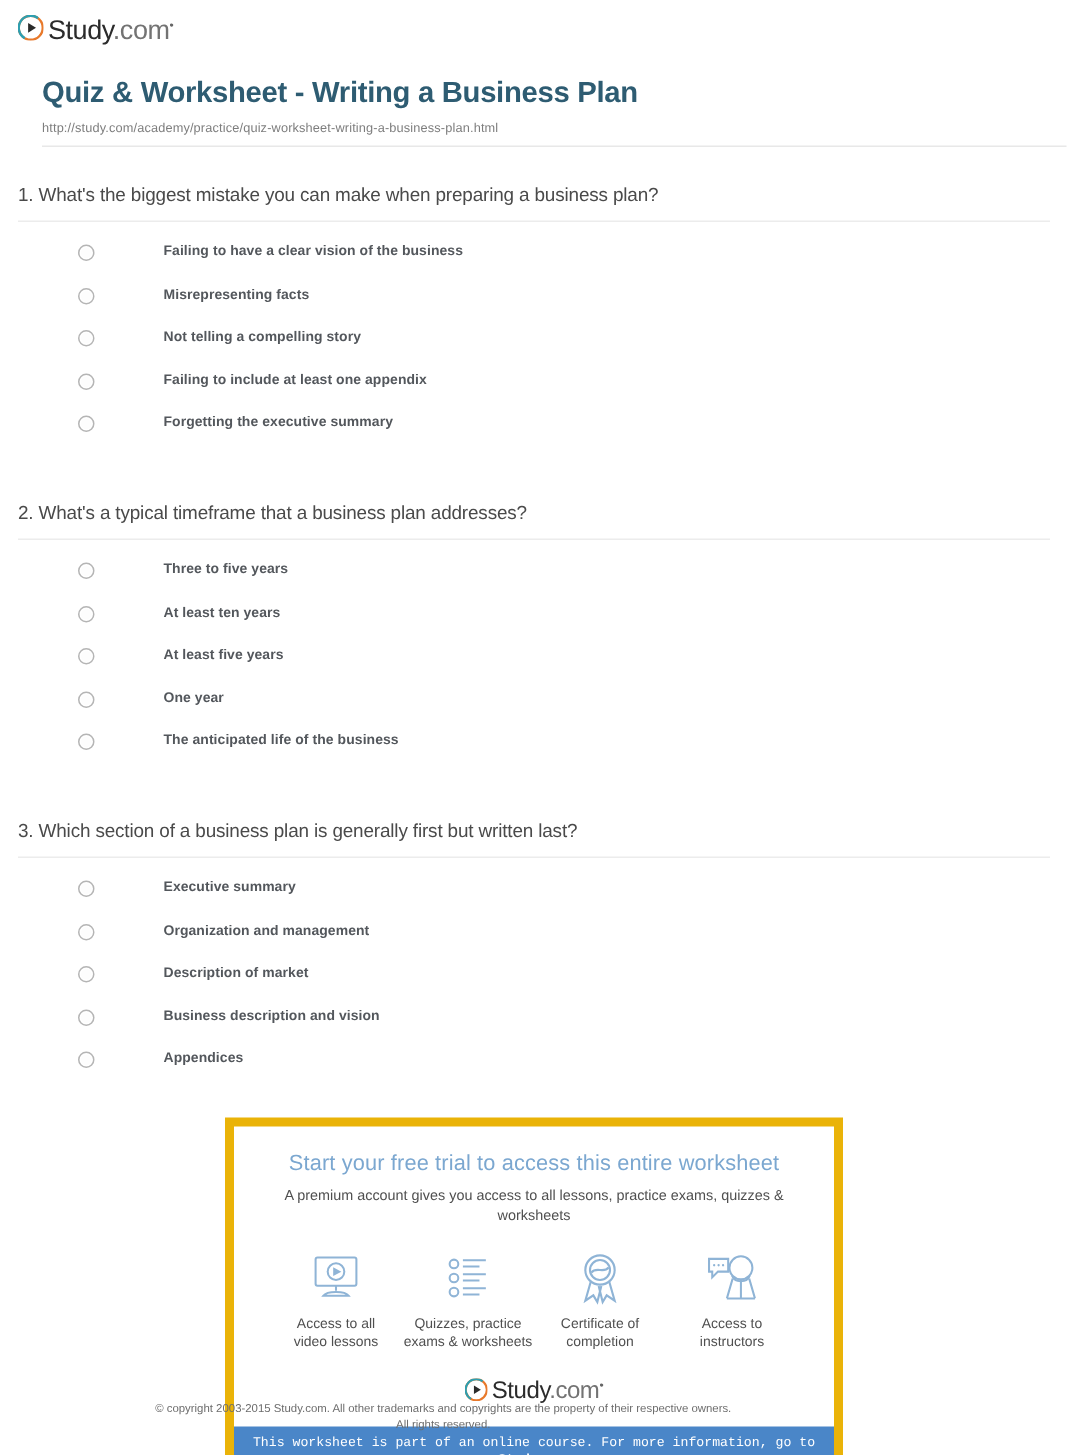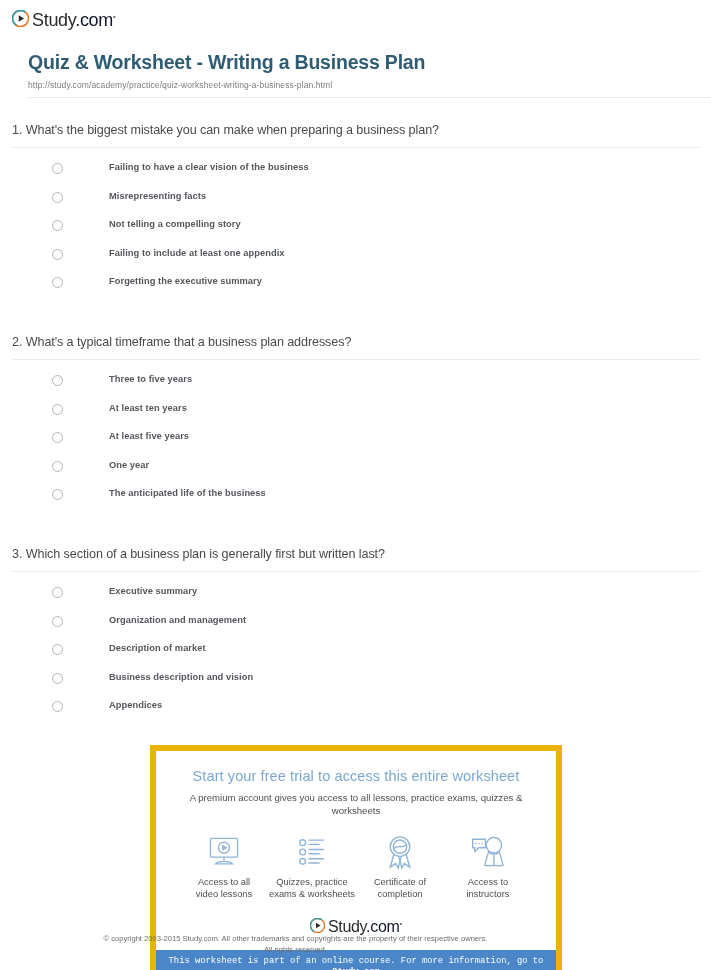--- a/index.html
+++ b/index.html
@@ -42,21 +42,21 @@
     display: block;
   }
   .brand-text {
     font-family: "Liberation Sans", sans-serif;
     font-size: 18px;
     letter-spacing: -0.3px;
     color: #2b2b2b;
     line-height: 18px;
     white-space: nowrap;
   }
-  .brand-text .dotcom { color: #0f172a; }
+  .brand-text .dotcom { color: #737373; }
   .brand-tm {
     font-size: 8px;
     vertical-align: super;
     color: #666;
   }
 
   
   .title-wrap {
     position: absolute;
     left: 28px;

